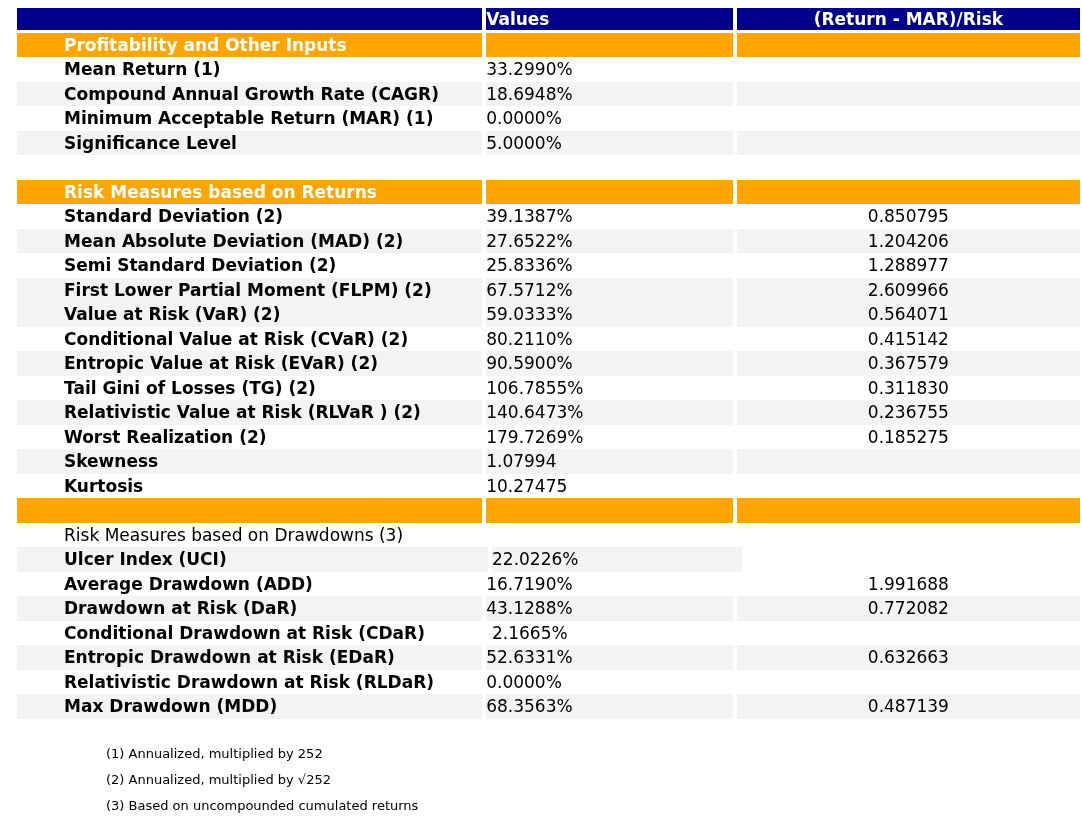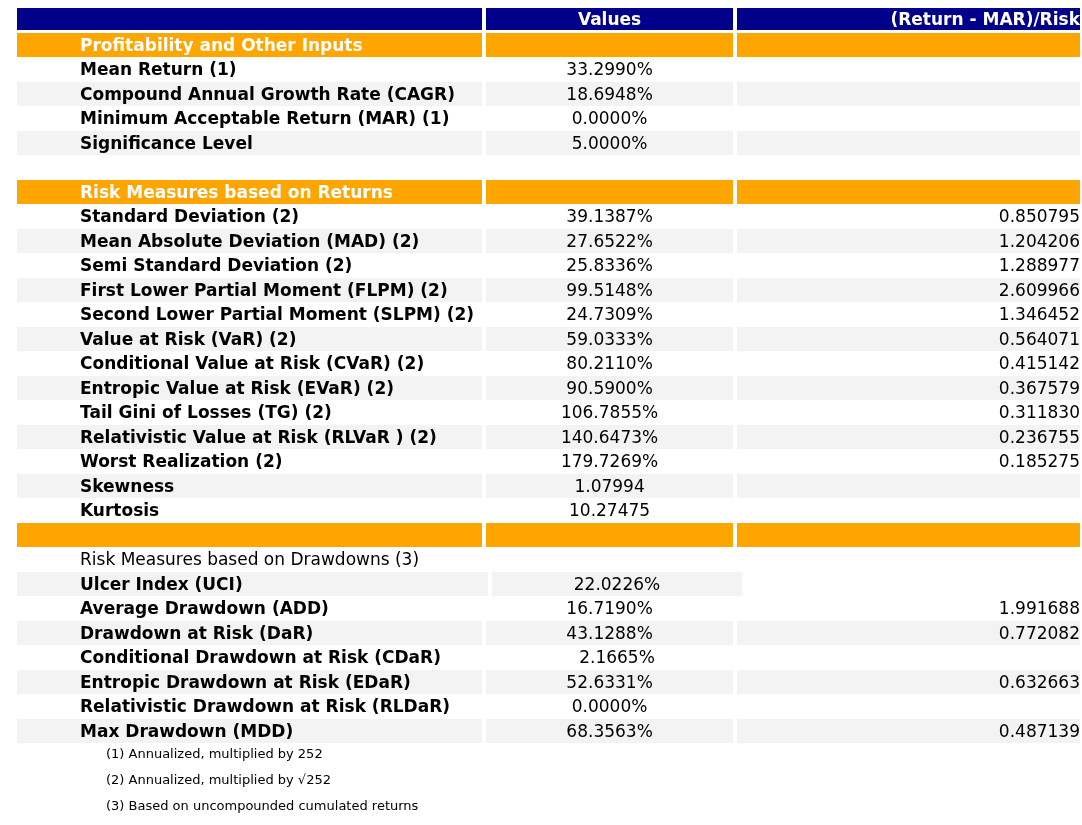--- a/index.html
+++ b/index.html
@@ -26,23 +26,23 @@
     top:8px;
     width:1063px;
   }
   .row{display:flex;height:24.5px;}
   .c1,.c2,.c3{
     line-height:24.5px;
     font-size:17px;
     white-space:nowrap;
     overflow:hidden;
   }
-  .c1{width:471px;padding-left:63px;text-align:left;}
-  .c2{width:250px;text-align:center;}
-  .c3{width:348px;text-align:right;}
+  .c1{width:471px;padding-left:47px;text-align:left;}
+  .c2{width:250px;text-align:left;}
+  .c3{width:348px;text-align:center;}
   .gap{width:4px;background:#ffffff;}
   
   .header-row{height:22px;margin-bottom:2.5px;}
   .header-row .c1,.header-row .c2,.header-row .c3{
     background:var(--header-bg);
     color:var(--header-text);
     font-weight:bold;
     line-height:22px;
   }
   
@@ -150,30 +150,23 @@
         <div class="row data">
           <div class="c1">Semi Standard Deviation (2)</div>
           <div class="gap"></div>
           <div class="c2">25.8336%</div>
           <div class="gap"></div>
           <div class="c3">1.288977</div>
         </div>
         <div class="row data shade">
           <div class="c1">First Lower Partial Moment (FLPM) (2)</div>
           <div class="gap"></div>
-          <div class="c2">99.5148%</div>
+          <div class="c2">67.5712%</div>
           <div class="gap"></div>
           <div class="c3">2.609966</div>
-        </div>
-        <div class="row data">
-          <div class="c1">Second Lower Partial Moment (SLPM) (2)</div>
-          <div class="gap"></div>
-          <div class="c2">24.7309%</div>
-          <div class="gap"></div>
-          <div class="c3">1.346452</div>
         </div>
         <div class="row data shade">
           <div class="c1">Value at Risk (VaR) (2)</div>
           <div class="gap"></div>
           <div class="c2">59.0333%</div>
           <div class="gap"></div>
           <div class="c3">0.564071</div>
         </div>
         <div class="row data">
           <div class="c1">Conditional Value at Risk (CVaR) (2)</div>

